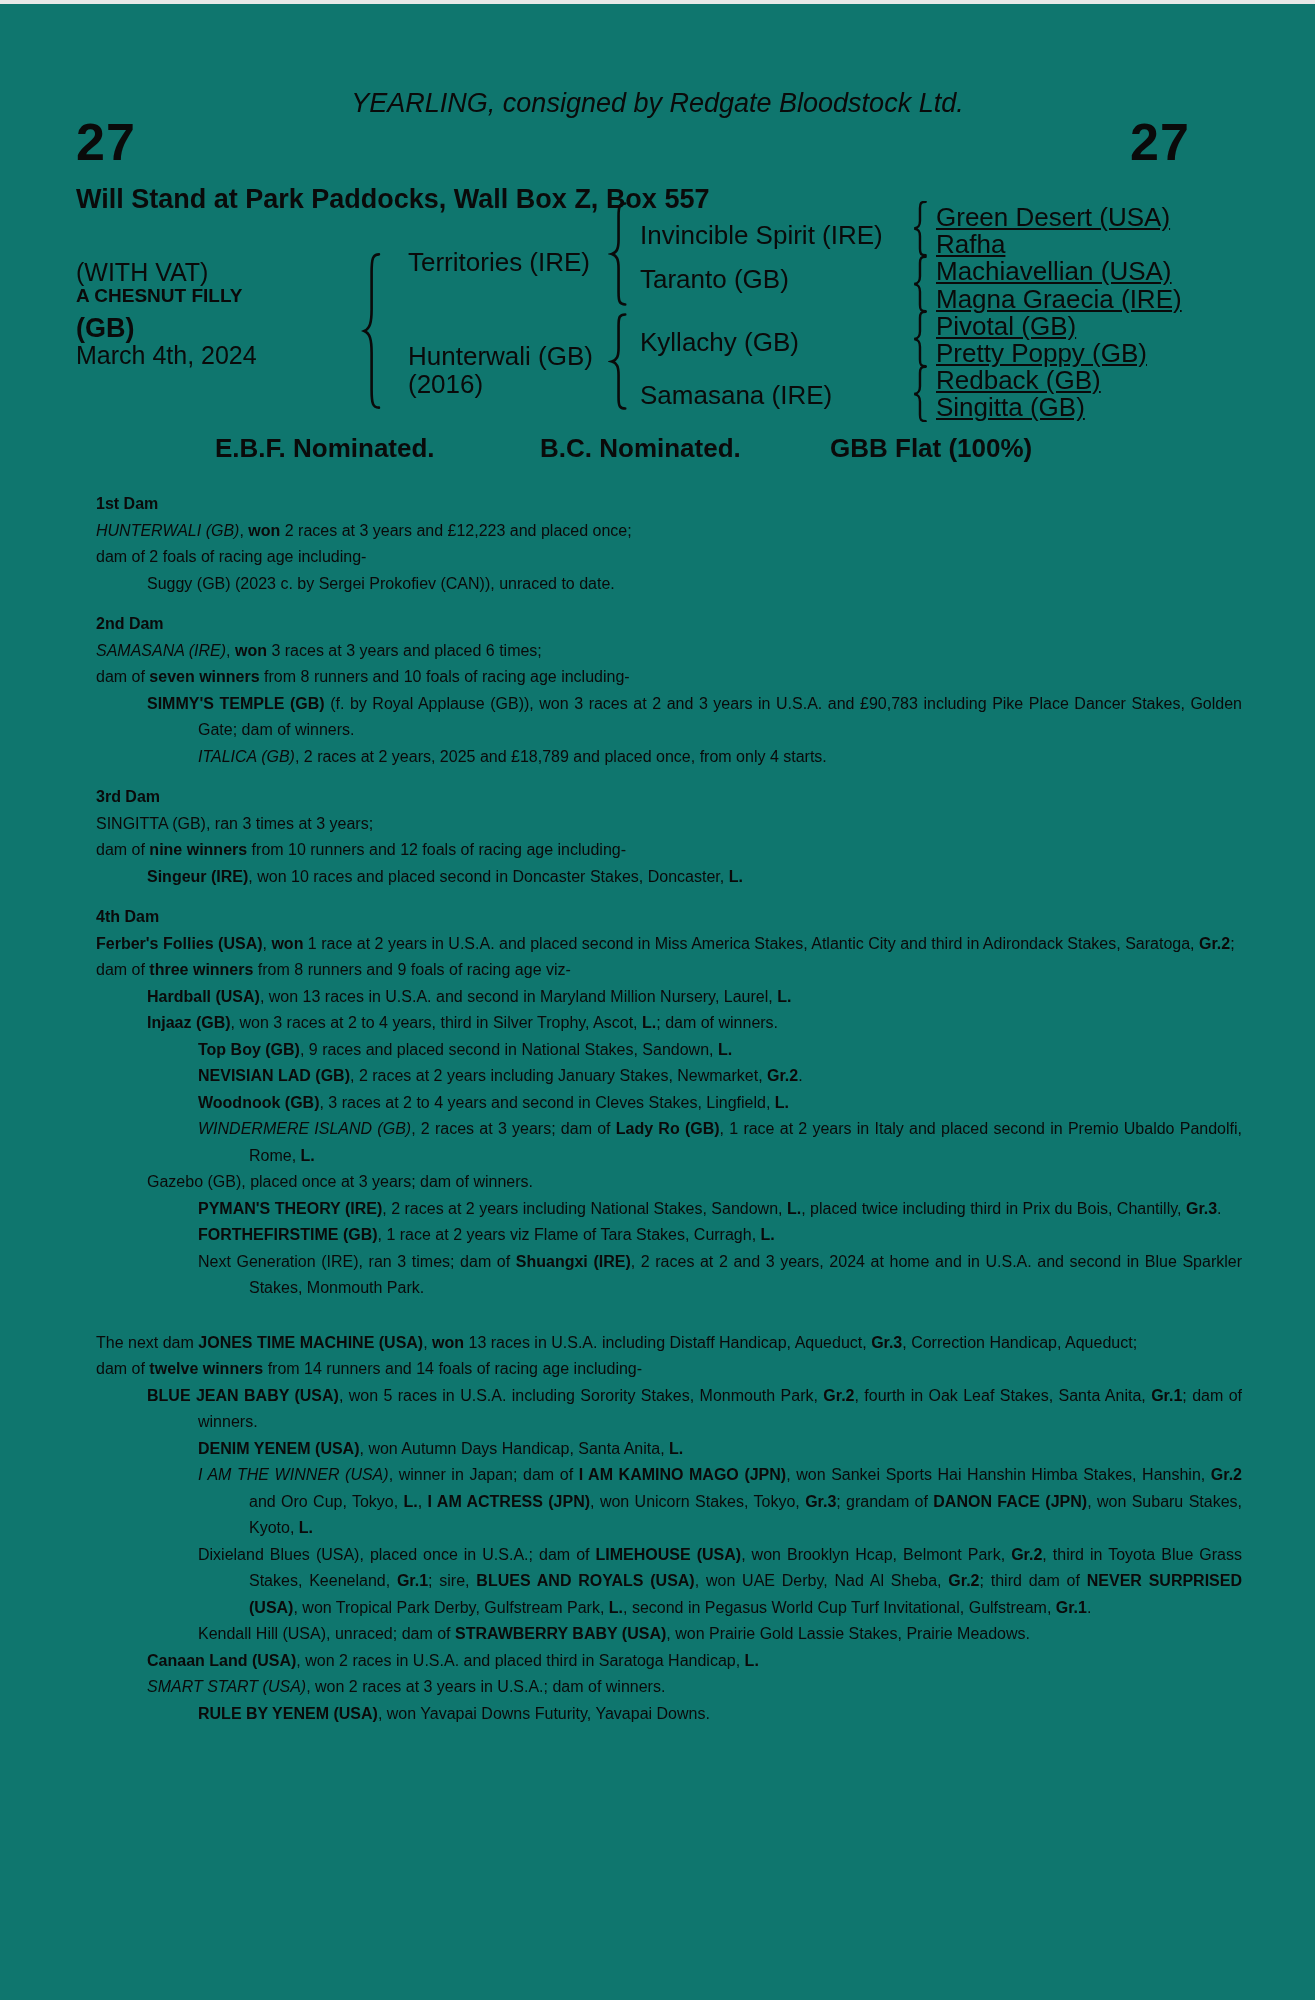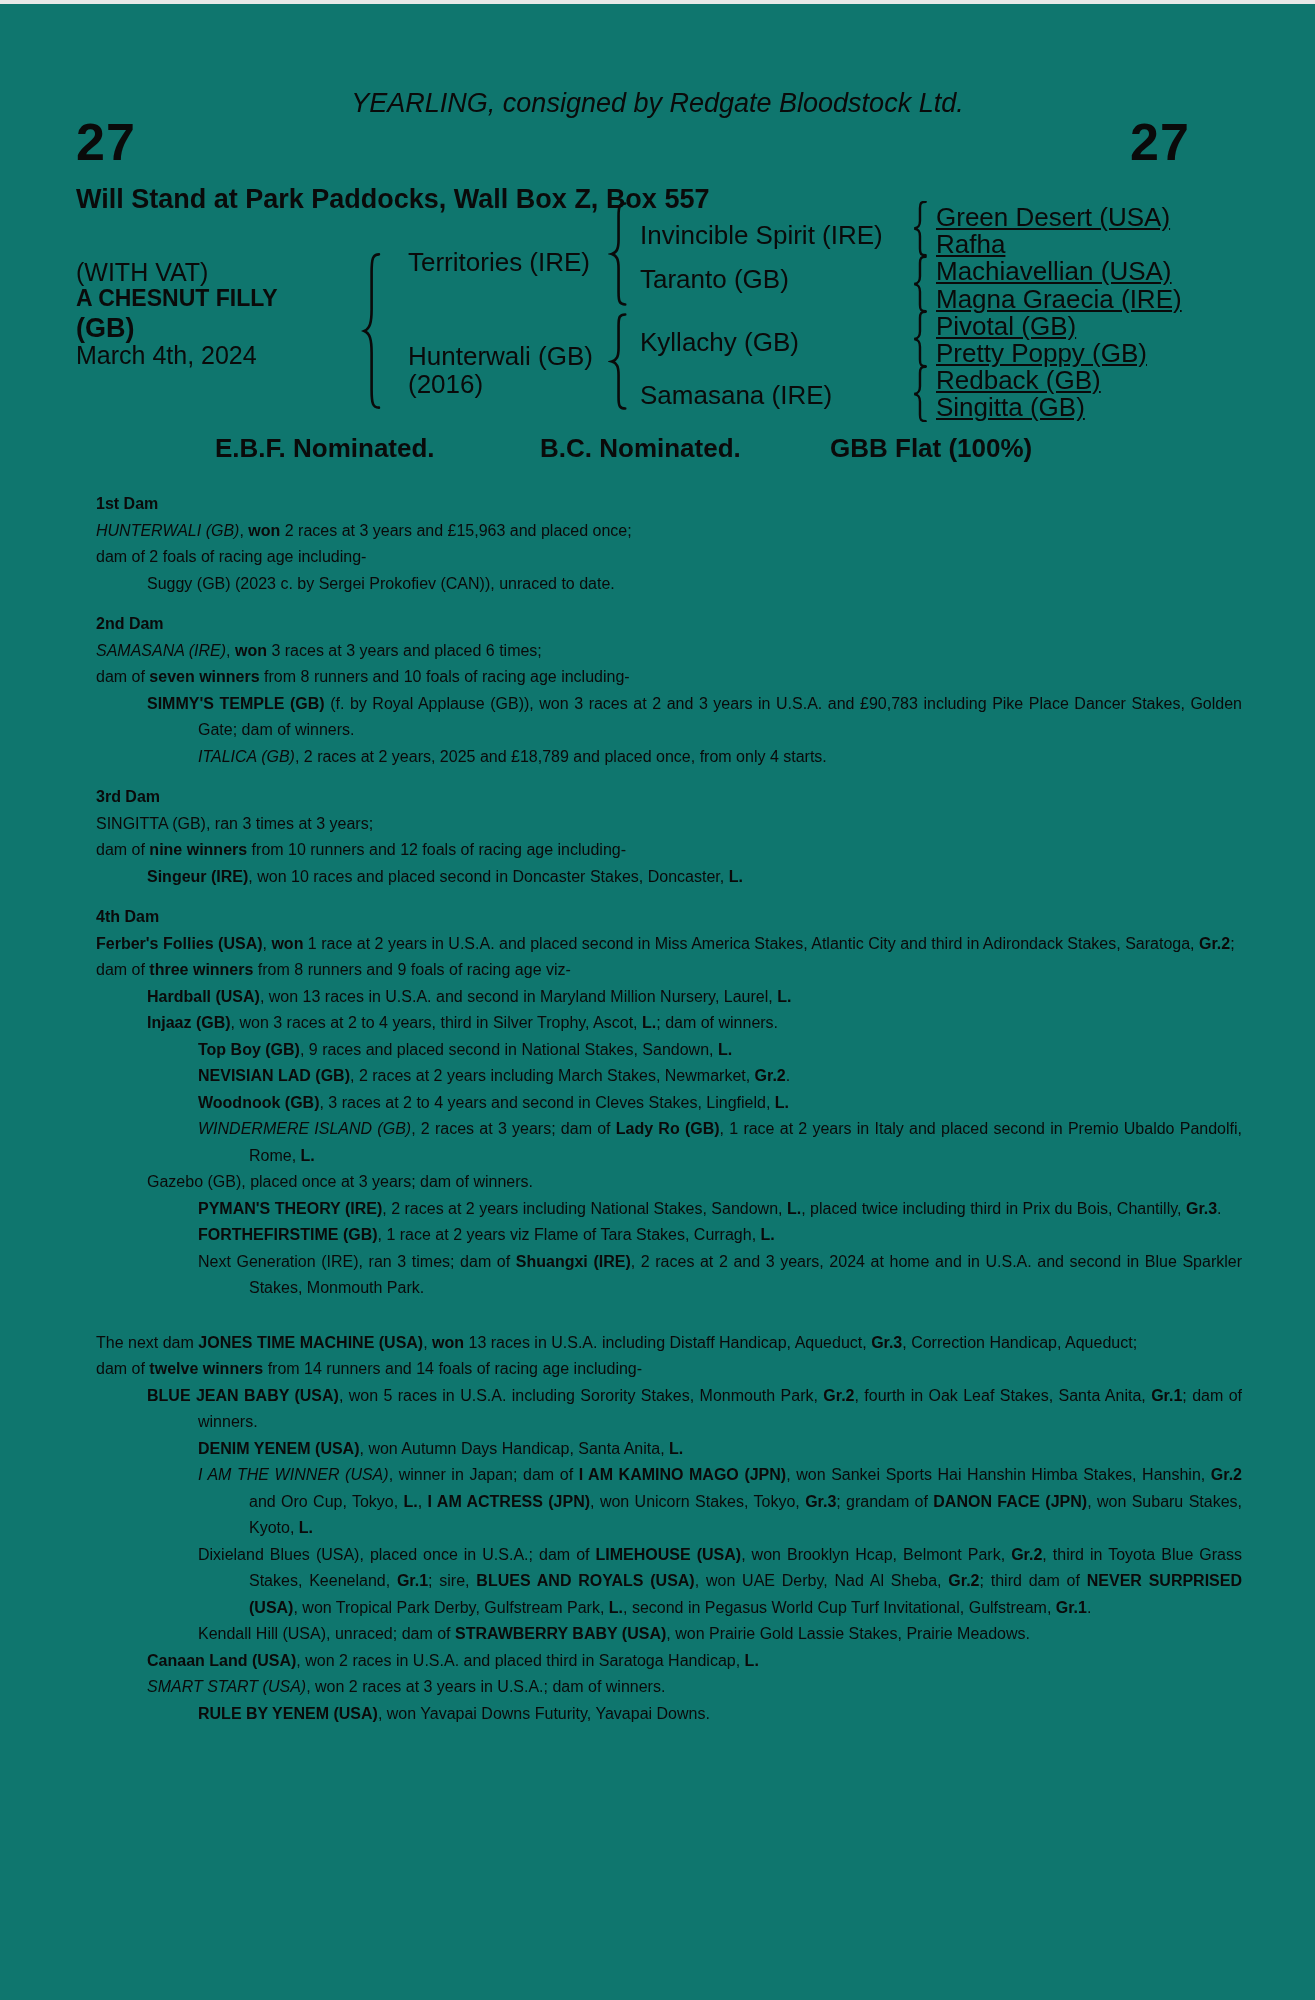--- a/index.html
+++ b/index.html
@@ -15,21 +15,21 @@
   .abs{position:absolute;white-space:nowrap;}
   .consignor{top:84px;left:0;width:1315px;text-align:center;font-size:27px;font-style:italic;}
   .lot{font-size:52px;font-weight:bold;letter-spacing:1px;}
   .lot-left{top:108px;left:76px;}
   .lot-right{top:108px;left:1130px;}
   .stand{top:180px;left:76px;font-size:27px;font-weight:bold;}
 
   
   .ped{font-size:26px;}
   .ped-vat{top:254px;left:76px;font-size:25px;}
-  .ped-name{top:281px;left:76px;font-size:23px;font-weight:bold;}
+  .ped-name{top:281px;left:76px;font-size:19px;font-weight:bold;}
   .ped-suffix{top:309px;left:76px;font-size:27px;font-weight:bold;}
   .ped-date{top:337px;left:76px;font-size:25px;}
   .ped-sire{top:243px;left:408px;text-align:center;}
   .ped-dam1{top:337px;left:408px;}
   .ped-dam2{top:365px;left:408px;}
   .gen2-0{top:216px;left:640px;}
   .gen2-1{top:260px;left:640px;}
   .gen2-2{top:323px;left:640px;}
   .gen2-3{top:376px;left:640px;}
   .gen3col{top:200px;left:936px;font-size:26px;line-height:27.2px;white-space:nowrap;text-decoration:underline;}
@@ -135,21 +135,21 @@
 
   <div>
     <span class="abs nom nom-ebf">E.B.F. Nominated.</span>
     <span class="abs nom nom-bc">B.C. Nominated.</span>
     <span class="abs nom nom-gbb">GBB Flat (100%)</span>
   </div>
 
   <div class="bodytext">
       <div class="section">
         <div class="sec-head">1st Dam</div>
-        <p class="lvl0"><span class="i">HUNTERWALI (GB)</span><span>, </span><span class="b">won</span><span> 2 races at 3 years and £15,963 and placed once;</span></p>
+        <p class="lvl0"><span class="i">HUNTERWALI (GB)</span><span>, </span><span class="b">won</span><span> 2 races at 3 years and £12,223 and placed once;</span></p>
         <p class="lvl0"><span>dam of 2 foals of racing age including-</span></p>
         <p class="lvl1"><span>Suggy (GB) (2023 c. by Sergei Prokofiev (CAN)), unraced to date.</span></p>
       </div>
       <div class="section">
         <div class="sec-head">2nd Dam</div>
         <p class="lvl0"><span class="i">SAMASANA (IRE)</span><span>, </span><span class="b">won</span><span> 3 races at 3 years and placed 6 times;</span></p>
         <p class="lvl0"><span>dam of </span><span class="b">seven winners</span><span> from 8 runners and 10 foals of racing age including-</span></p>
         <p class="lvl1"><span class="b">SIMMY'S TEMPLE (GB)</span><span> (f. by Royal Applause (GB)), won 3 races at 2 and 3 years in U.S.A. and £90,783 including Pike Place Dancer Stakes, Golden Gate; dam of winners.</span></p>
         <p class="lvl2"><span class="i">ITALICA (GB)</span><span>, 2 races at 2 years, 2025 and £18,789 and placed once, from only 4 starts.</span></p>
       </div>
@@ -159,21 +159,21 @@
         <p class="lvl0"><span>dam of </span><span class="b">nine winners</span><span> from 10 runners and 12 foals of racing age including-</span></p>
         <p class="lvl1"><span class="b">Singeur (IRE)</span><span>, won 10 races and placed second in Doncaster Stakes, Doncaster, </span><span class="b">L.</span></p>
       </div>
       <div class="section">
         <div class="sec-head">4th Dam</div>
         <p class="lvl0"><span class="b">Ferber's Follies (USA)</span><span>, </span><span class="b">won</span><span> 1 race at 2 years in U.S.A. and placed second in Miss America Stakes, Atlantic City and third in Adirondack Stakes, Saratoga, </span><span class="b">Gr.2</span><span>;</span></p>
         <p class="lvl0"><span>dam of </span><span class="b">three winners</span><span> from 8 runners and 9 foals of racing age viz-</span></p>
         <p class="lvl1"><span class="b">Hardball (USA)</span><span>, won 13 races in U.S.A. and second in Maryland Million Nursery, Laurel, </span><span class="b">L.</span></p>
         <p class="lvl1"><span class="b">Injaaz (GB)</span><span>, won 3 races at 2 to 4 years, third in Silver Trophy, Ascot, </span><span class="b">L.</span><span>; dam of winners.</span></p>
         <p class="lvl2"><span class="b">Top Boy (GB)</span><span>, 9 races and placed second in National Stakes, Sandown, </span><span class="b">L.</span></p>
-        <p class="lvl2"><span class="b">NEVISIAN LAD (GB)</span><span>, 2 races at 2 years including March Stakes, Newmarket, </span><span class="b">Gr.2</span><span>.</span></p>
+        <p class="lvl2"><span class="b">NEVISIAN LAD (GB)</span><span>, 2 races at 2 years including January Stakes, Newmarket, </span><span class="b">Gr.2</span><span>.</span></p>
         <p class="lvl2"><span class="b">Woodnook (GB)</span><span>, 3 races at 2 to 4 years and second in Cleves Stakes, Lingfield, </span><span class="b">L.</span></p>
         <p class="lvl2"><span class="i">WINDERMERE ISLAND (GB)</span><span>, 2 races at 3 years; dam of </span><span class="b">Lady Ro (GB)</span><span>, 1 race at 2 years in Italy and placed second in Premio Ubaldo Pandolfi, Rome, </span><span class="b">L.</span></p>
         <p class="lvl1"><span>Gazebo (GB), placed once at 3 years; dam of winners.</span></p>
         <p class="lvl2"><span class="b">PYMAN'S THEORY (IRE)</span><span>, 2 races at 2 years including National Stakes, Sandown, </span><span class="b">L.</span><span>, placed twice including third in Prix du Bois, Chantilly, </span><span class="b">Gr.3</span><span>.</span></p>
         <p class="lvl2"><span class="b">FORTHEFIRSTIME (GB)</span><span>, 1 race at 2 years viz Flame of Tara Stakes, Curragh, </span><span class="b">L.</span></p>
         <p class="lvl2"><span>Next Generation (IRE), ran 3 times; dam of </span><span class="b">Shuangxi (IRE)</span><span>, 2 races at 2 and 3 years, 2024 at home and in U.S.A. and second in Blue Sparkler Stakes, Monmouth Park.</span></p>
       </div>
       <div class="section no-head">
         <p class="lvl0"><span>The next dam </span><span class="b">JONES TIME MACHINE (USA)</span><span>, </span><span class="b">won</span><span> 13 races in U.S.A. including Distaff Handicap, Aqueduct, </span><span class="b">Gr.3</span><span>, Correction Handicap, Aqueduct;</span></p>
         <p class="lvl0"><span>dam of </span><span class="b">twelve winners</span><span> from 14 runners and 14 foals of racing age including-</span></p>

